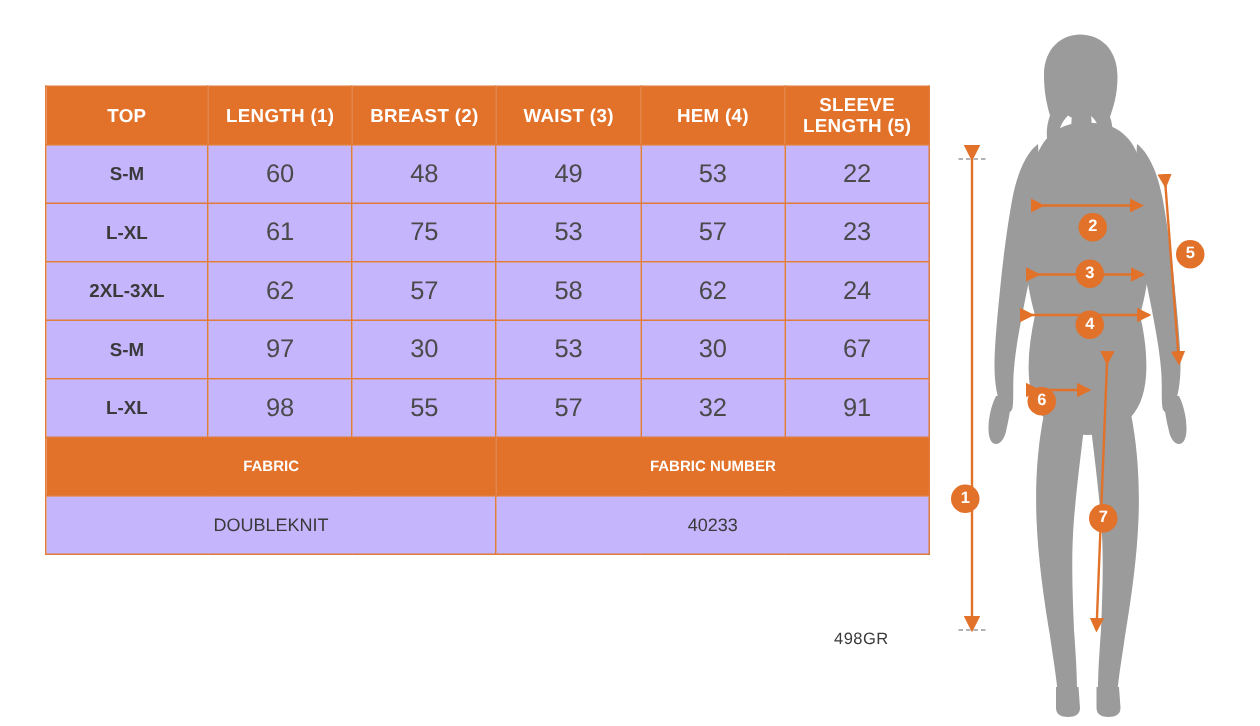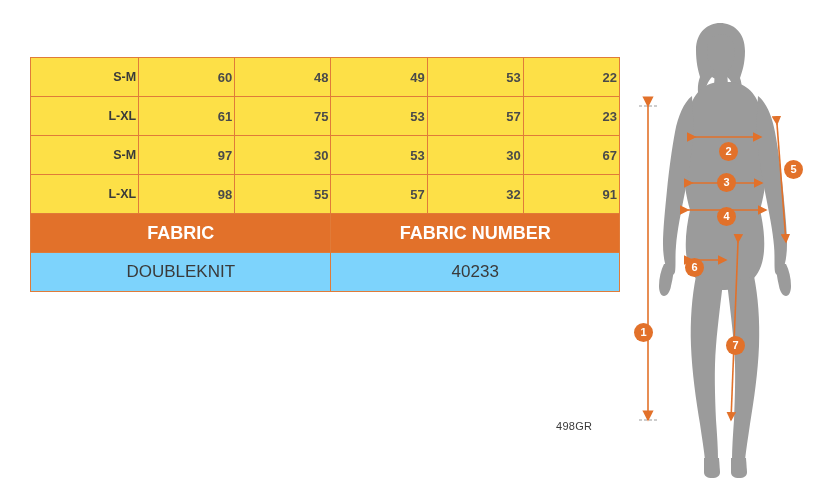--- a/index.html
+++ b/index.html
@@ -45,42 +45,41 @@
   }
   tr.header-row td {
     background: #e2712a;
     color: #ffffff;
     font-weight: bold;
     font-size: 12.5px;
     letter-spacing: 0.2px;
     line-height: 1.15;
   }
   tr.data-row td {
-    background: #fde047;
-    text-align: right;
+    background: #c4b5fd;
   }
   tr.data-row td.row-label {
     font-weight: bold;
     color: #3a3a3a;
   }
   tr.data-row td.value-cell {
-    font-weight: bold;
+    font-weight: normal;
     color: #4a4a4a;
-    font-size: 13px;
+    font-size: 17px;
   }
   tr.footer-header td {
     background: #e2712a;
     color: #ffffff;
     font-weight: bold;
-    font-size: 18px;
+    font-size: 10px;
   }
   tr.footer-values td {
-    background: #7dd3fc;
-    color: #3a3a3a;
-    font-size: 17px;
+    background: #c4b5fd;
+    color: #3a3a3a;
+    font-size: 12px;
   }
 
   .col-w-1 { width: 108px; }
   .col-w-n { width: 96px; }
 
   .code-label {
     position: absolute;
     left: 556px;
     top: 420px;
     font-size: 11px;
@@ -123,39 +122,55 @@
     <table class="size-table">
       <colgroup>
         <col class="col-w-1">
           <col class="col-w-n">
           <col class="col-w-n">
           <col class="col-w-n">
           <col class="col-w-n">
           <col class="col-w-n">
       </colgroup>
       <tbody>
+        <tr class="header-row">
+          <td>TOP</td>
+          <td>LENGTH (1)</td>
+          <td>BREAST (2)</td>
+          <td>WAIST (3)</td>
+          <td>HEM (4)</td>
+          <td>SLEEVE LENGTH (5)</td>
+        </tr>
 
         <tr class="data-row">
           <td class="row-label">S-M</td>
           <td class="value-cell">60</td>
           <td class="value-cell">48</td>
           <td class="value-cell">49</td>
           <td class="value-cell">53</td>
           <td class="value-cell">22</td>
         </tr>
 
         <tr class="data-row">
           <td class="row-label">L-XL</td>
           <td class="value-cell">61</td>
           <td class="value-cell">75</td>
           <td class="value-cell">53</td>
           <td class="value-cell">57</td>
           <td class="value-cell">23</td>
         </tr>
 
+        <tr class="data-row">
+          <td class="row-label">2XL-3XL</td>
+          <td class="value-cell">62</td>
+          <td class="value-cell">57</td>
+          <td class="value-cell">58</td>
+          <td class="value-cell">62</td>
+          <td class="value-cell">24</td>
+        </tr>
 
 
         <tr class="data-row">
           <td class="row-label">S-M</td>
           <td class="value-cell">97</td>
           <td class="value-cell">30</td>
           <td class="value-cell">53</td>
           <td class="value-cell">30</td>
           <td class="value-cell">67</td>
         </tr>

